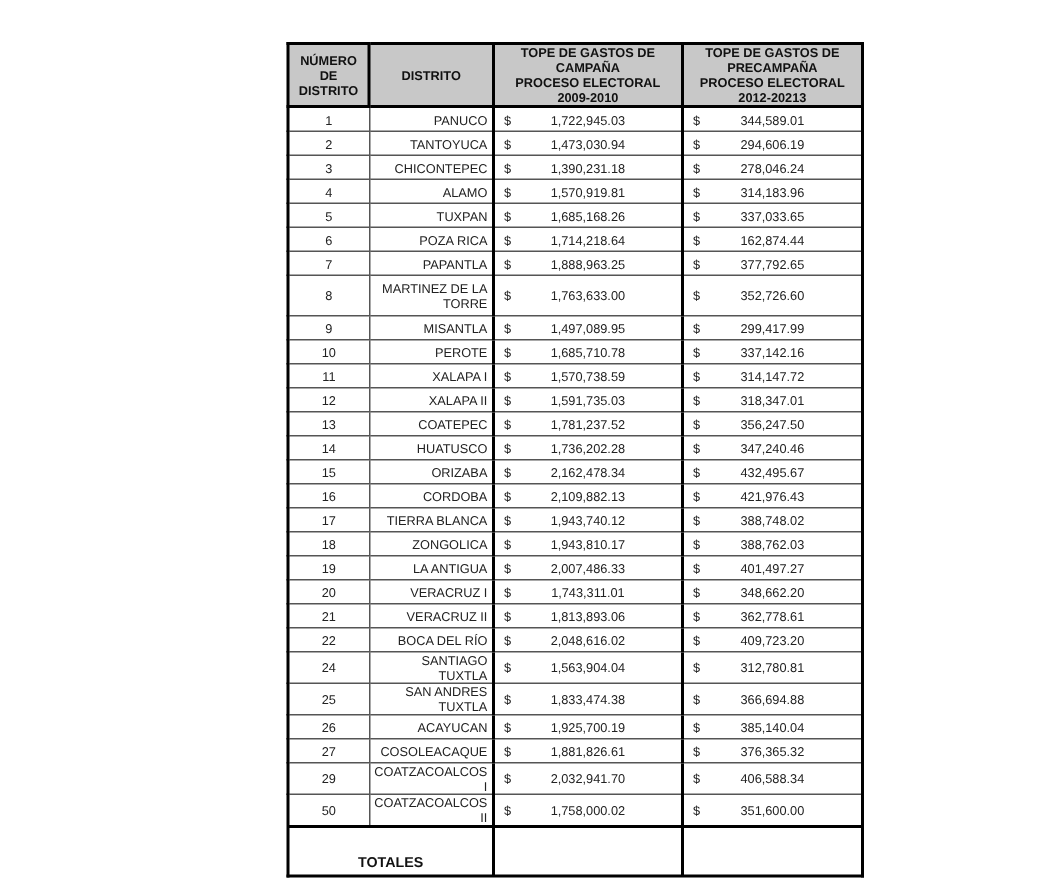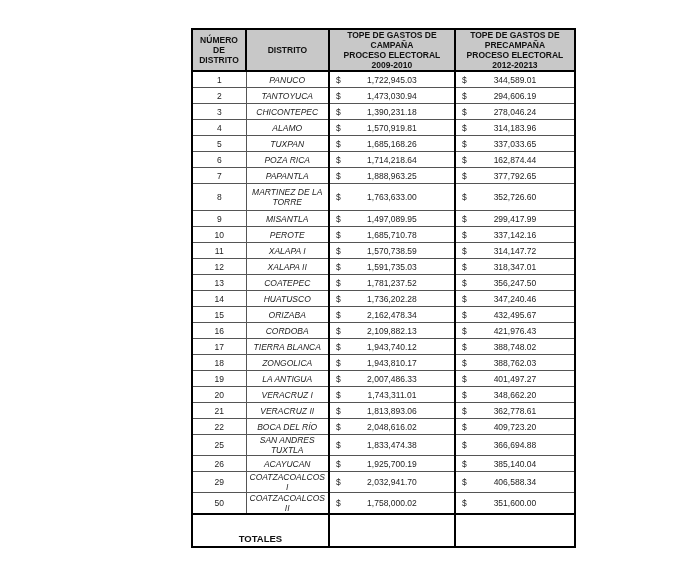--- a/index.html
+++ b/index.html
@@ -18,21 +18,21 @@
       line-height: 10px; height: 37px;
       border: 2px solid #000;
     }
     #tbl col.c1 { width: 54px; }
     #tbl col.c2 { width: 82px; }
     #tbl col.c3 { width: 126px; }
     #tbl col.c4 { width: 120px; }
     #tbl tr.row td { height: 15px; }
     #tbl tr.row.tall td { height: 26px; line-height: 10px; }
     .num { text-align: center; }
-    .name { text-align: center; font-style: italic; }
+    .name { text-align: right; }
     .money { position: relative; }
     .money .cur { position: absolute; left: 6px; top: 50%; transform: translateY(-50%); }
     .money .amt { display: block; text-align: center; }
     .c3cell { border-right: 2px solid #000 !important; }
     .c2cell { border-right: 2px solid #000 !important; }
     #tbl tr.total td { height: 29px; border-top: 2px solid #000; font-weight: bold; font-size: 9px; color: #111; }
     #tbl tr.total td.label { text-align: center; vertical-align: bottom; padding-bottom: 2px; font-size: 9.5px; }
   </style>
 </head>
 <body>
@@ -320,20 +320,32 @@
         <td class="money c3cell">
           <span class="cur">$</span>
           <span class="amt">2,048,616.02</span>
         </td>
         <td class="money">
           <span class="cur">$</span>
           <span class="amt">409,723.20</span>
         </td>
       </tr>
       <tr class="row">
+        <td class="num">24</td>
+        <td class="name c2cell">SANTIAGO TUXTLA</td>
+        <td class="money c3cell">
+          <span class="cur">$</span>
+          <span class="amt">1,563,904.04</span>
+        </td>
+        <td class="money">
+          <span class="cur">$</span>
+          <span class="amt">312,780.81</span>
+        </td>
+      </tr>
+      <tr class="row">
         <td class="num">25</td>
         <td class="name c2cell">SAN ANDRES TUXTLA</td>
         <td class="money c3cell">
           <span class="cur">$</span>
           <span class="amt">1,833,474.38</span>
         </td>
         <td class="money">
           <span class="cur">$</span>
           <span class="amt">366,694.88</span>
         </td>
@@ -341,20 +353,32 @@
       <tr class="row">
         <td class="num">26</td>
         <td class="name c2cell">ACAYUCAN</td>
         <td class="money c3cell">
           <span class="cur">$</span>
           <span class="amt">1,925,700.19</span>
         </td>
         <td class="money">
           <span class="cur">$</span>
           <span class="amt">385,140.04</span>
+        </td>
+      </tr>
+      <tr class="row">
+        <td class="num">27</td>
+        <td class="name c2cell">COSOLEACAQUE</td>
+        <td class="money c3cell">
+          <span class="cur">$</span>
+          <span class="amt">1,881,826.61</span>
+        </td>
+        <td class="money">
+          <span class="cur">$</span>
+          <span class="amt">376,365.32</span>
         </td>
       </tr>
       <tr class="row">
         <td class="num">29</td>
         <td class="name c2cell">COATZACOALCOS I</td>
         <td class="money c3cell">
           <span class="cur">$</span>
           <span class="amt">2,032,941.70</span>
         </td>
         <td class="money">

